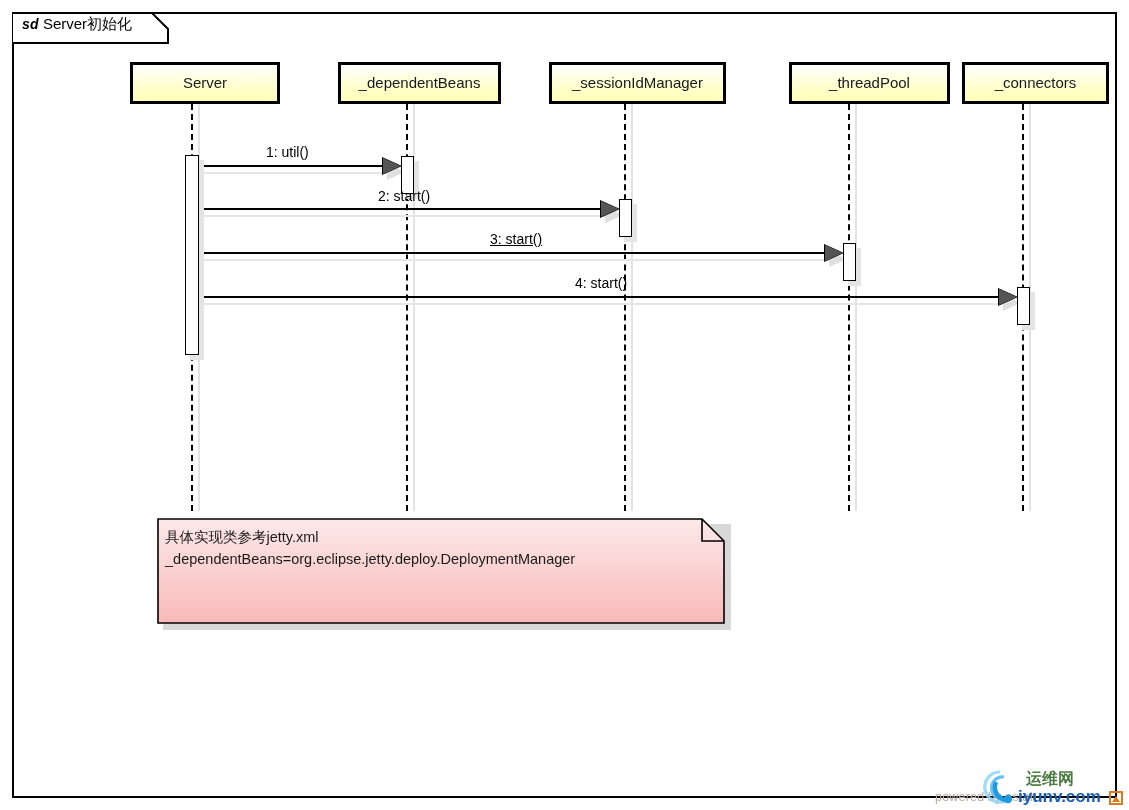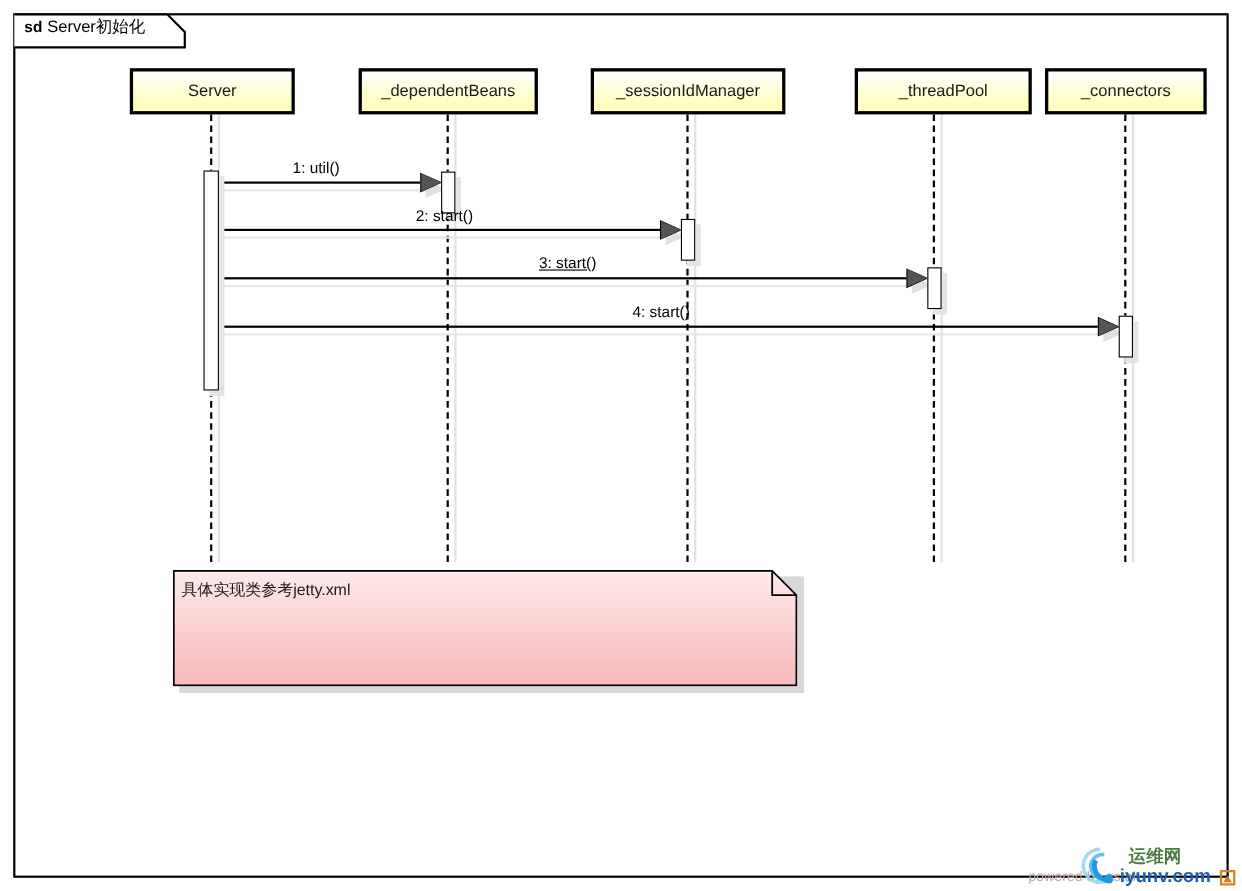--- a/index.html
+++ b/index.html
@@ -44,20 +44,21 @@
     border-top: 2px solid #000000;
     white-space: nowrap;
     font-size: 15px;
     color: #000000;
     z-index: 5;
   }
   #frame-label .kw {
     font-weight: bold;
     font-size: 14px;
     letter-spacing: 0.2px;
+    font-style: italic;
   }
   #frame-label .nm {
     font-weight: normal;
     font-size: 15px;
     margin-top: 16px;
   }
   
   #frame-label-tab {
     position: absolute;
     left: 0;
@@ -71,20 +72,21 @@
     position: absolute;
     box-sizing: border-box;
     border: 3px solid #000000;
     background: linear-gradient(to bottom, #ffffff 0%, #ffffcc 62%, #ffffb9 100%);
     text-align: center;
     font-size: 15px;
     color: #1a1a1a;
     line-height: 36px;
     white-space: nowrap;
     overflow: hidden;
+    margin-left: 12px;
   }
   .ll-head-shadow {
     position: absolute;
     background: #d5d5d5;
     z-index: -1;
   }
   .ll-dash {
     position: absolute;
     width: 0;
     border-left: 2px dashed #000000;
@@ -291,20 +293,21 @@
         <linearGradient id="noteGrad" x1="0" y1="0" x2="0" y2="1">
           <stop offset="0%" stop-color="#fde9e9"></stop>
           <stop offset="100%" stop-color="#f8b9b9"></stop>
         </linearGradient>
       </defs>
       <path id="note-path" fill="url(#noteGrad)" stroke="#000000" stroke-width="1.6" d="M 1 1 L 545 1 L 567 23 L 567 105 L 1 105 Z"></path>
       <path id="note-fold" fill="none" stroke="#000000" stroke-width="1.6" d="M 545 1 L 545 23 L 567 23"></path>
     </svg>
     <div id="note-text">
         <div>具体实现类参考jetty.xml</div>
+        <div>_dependentBeans=org.eclipse.jetty.deploy.DeploymentManager</div>
       </div>
   </div>
 
   <div id="watermark">
     <div id="powered-by">powered by astah</div>
     <svg id="wm-logo" viewBox="0 0 145 42">
       <g transform="translate(2,0)">
         <path d="M 18 6 a 15 15 0 1 0 10 26" fill="none" stroke="#8fd3f4" stroke-width="3.2" opacity="0.85"></path>
         <path d="M 22 11 a 11 11 0 1 0 6 19" fill="none" stroke="#5ab9ec" stroke-width="3.2" opacity="0.9"></path>
         <path d="M 14 16 a 13 13 0 0 0 14 18" fill="none" stroke="#1f9ae0" stroke-width="4.4"></path>

